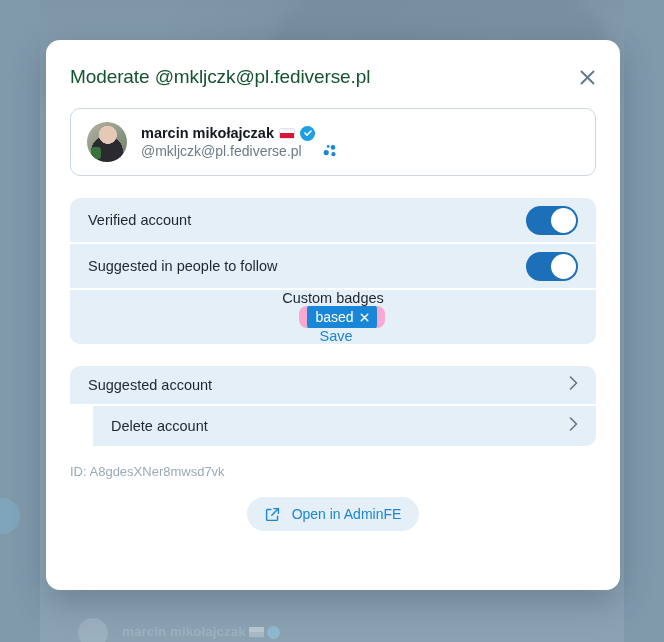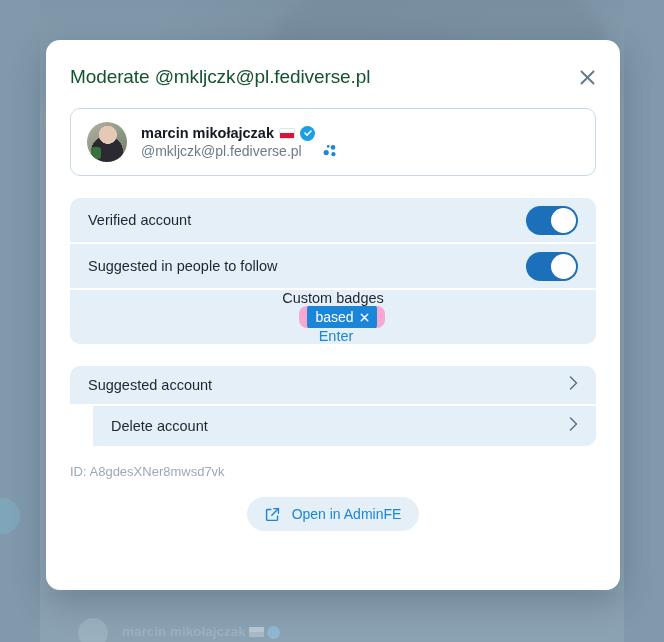--- a/index.html
+++ b/index.html
@@ -441,21 +441,21 @@
         <div class="badge-input-wrap">
           <span class="badge-chip">
             <span>based</span>
             <span class="badge-chip-x">
               <svg width="9" height="9" viewBox="0 0 10 10" fill="none">
                 <path d="M1.4 1.4 L8.6 8.6 M8.6 1.4 L1.4 8.6" stroke="#ffffff" stroke-width="1.6" stroke-linecap="round"></path>
               </svg>
             </span>
           </span>
         </div>
-        <button class="save-btn">Enter</button>
+        <button class="save-btn">Save</button>
       </div>
     </div>
 
     <div class="action-group">
       <div class="action-row">
         <span class="action-label">Suggested account</span>
         <span class="chev">
           <svg width="9" height="14" viewBox="0 0 9 14" fill="none">
             <path d="M1.5 1 L7.5 7 L1.5 13" stroke="#5d7082" stroke-width="1.5" stroke-linecap="round" stroke-linejoin="round"></path>
           </svg>

